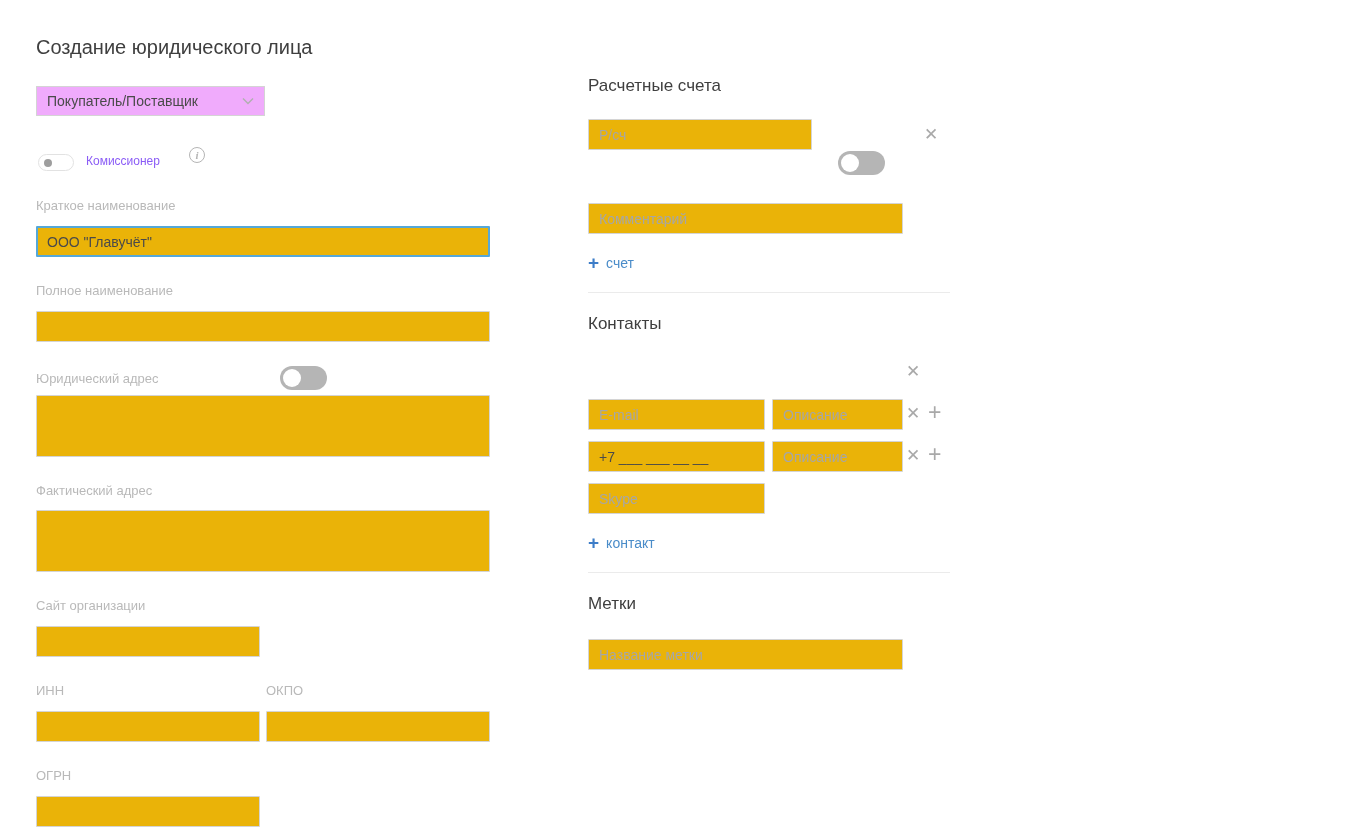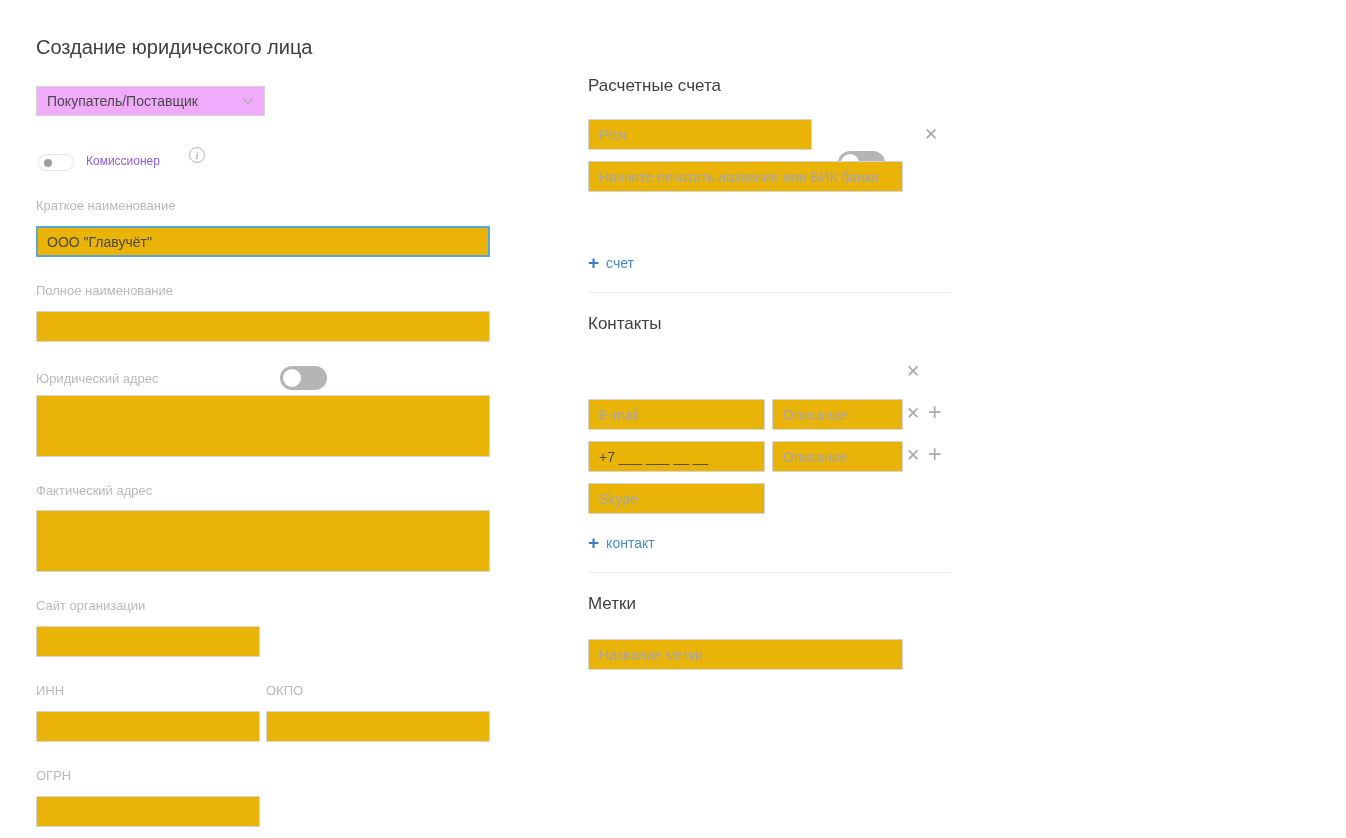--- a/index.html
+++ b/index.html
@@ -103,21 +103,21 @@
 </div>
 
 <div>
 
   <h2 class="abs section-h" style="left:588px; top:76px;">Расчетные счета</h2>
 
   <input class="abs inp" style="left: 588px; top: 119px; width: 224px;" placeholder="Р/сч">
   <span class="abs tgl-fill" style="left:838px; top:123px;"><span class="knob"></span></span>
   <span class="abs x-btn" style="left:924px; top:126px;">✕</span>
 
-  <input class="abs inp" style="left: 588px; top: 161px; width: 315px;" placeholder="Начните печатать название или БИК банка">
+  <input class="abs inp" style="left: 588px; top: 203px; width: 315px;" placeholder="Комментарий">
 
   <a class="abs add-link" style="left:588px; top:253px;">
     <span class="plus">+</span>
     <span class="txt">счет</span>
   </a>
 
   <div class="abs divider" style="left:588px; top:292px; width:362px;"></div>
 
   <h2 class="abs section-h" style="left:588px; top:314px;">Контакты</h2>
 

